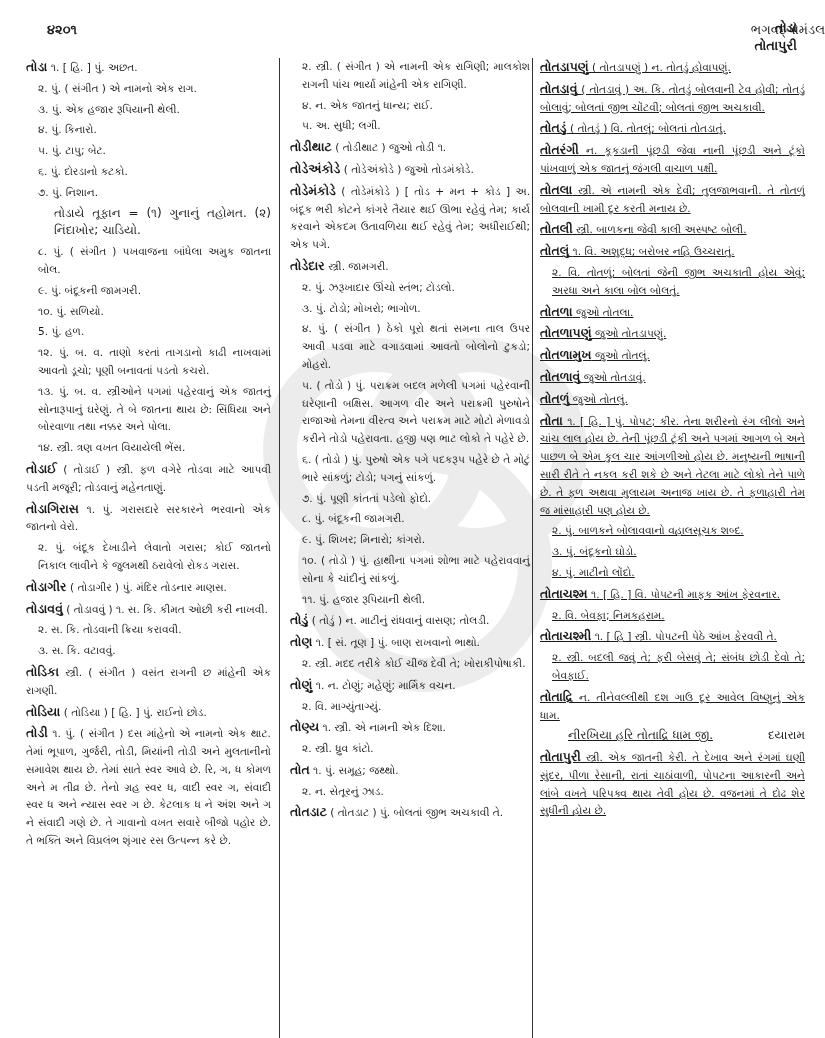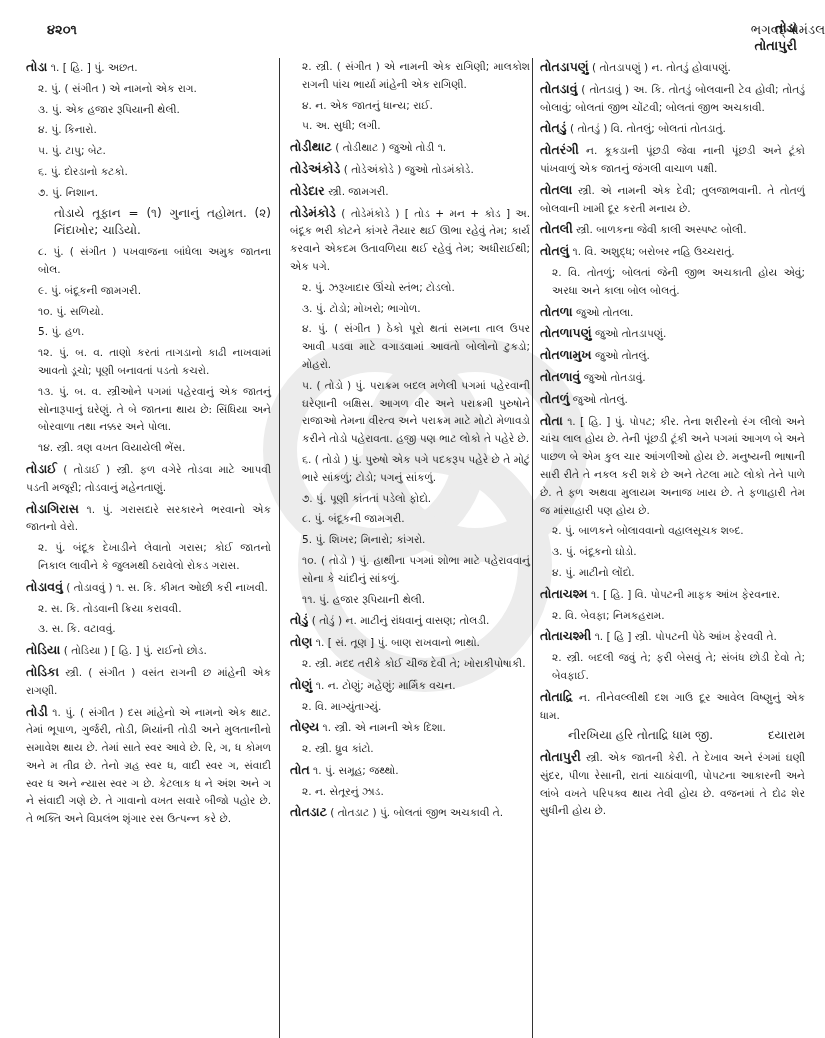--- a/index.html
+++ b/index.html
@@ -16,21 +16,21 @@
   }
   .page-no { position: absolute; left: 18px; top: 22px; font-size: 13px; font-weight: bold; margin-left: 29px; }
   .book-title { position: absolute; left: 0; width: 825px; top: 22px; text-align: right; font-size: 13px; }
   .guide { position: absolute; right: 28px; text-align: right; font-size: 13px; font-weight: bold; }
   .guide.first { top: 20px; }
   .guide.last { top: 38px; }
   .columns { position: absolute; left: 0; top: 58px; width: 825px; height: 975px; z-index: 1; }
   .col { position: absolute; top: 0; height: 975px; font-size: 10.6px; line-height: 17.8px; }
   .col.c1 { left: 26px; width: 245px; }
   .col.c2 { left: 290px; width: 240px; }
-  .col.c3 { left: 540px; width: 265px; }
+  .col.c3 { left: 540px; width: 265px; text-decoration: underline; }
   .rule { position: absolute; top: 0; width: 1px; height: 980px; background: #333; }
   .rule.r1 { left: 279px; }
   .rule.r2 { left: 532px; }
   .entry { margin: 0 0 3px 0; text-align: justify; }
   .entry .hw { font-weight: bold; font-size: 12.5px; }
   .sense { display: block; padding-left: 12px; text-indent: 0; }
   .quote { display: block; padding-left: 28px; font-size: 12px; }
   .quote .author { float: right; }
 </style>
 </head>
@@ -66,43 +66,44 @@
       <div class="entry sense">૮. પું. ( સંગીત ) પખવાજના બાંધેલા અમુક જાતના બોલ.</div>
       <div class="entry sense">૯. પું. બંદૂકની જામગરી.</div>
       <div class="entry sense">૧૦. પું. સળિયો.</div>
       <div class="entry sense">5. પું. હળ.</div>
       <div class="entry sense">૧૨. પું. બ. વ. તાણો કરતાં તાગડાનો કાઢી નાખવામાં આવતો ડૂચો; પૂણી બનાવતાં પડતો કચરો.</div>
       <div class="entry sense">૧૩. પું. બ. વ. સ્ત્રીઓને પગમાં પહેરવાનું એક જાતનું સોનારૂપાનું ઘરેણું. તે બે જાતના થાય છે: સિંધિયા અને બોરવાળા તથા નક્કર અને પોલા.</div>
       <div class="entry sense">૧૪. સ્ત્રી. ત્રણ વખત વિયાયેલી ભેંસ.</div>
       <div class="entry"><span class="hw">તોડાઈ</span> <span>( તોડાઈ ) સ્ત્રી. ફળ વગેરે તોડવા માટે આપવી પડતી મજૂરી; તોડવાનું મહેનતાણું.</span></div>
       <div class="entry"><span class="hw">તોડાગિરાસ</span> <span>૧. પું. ગરાસદારે સરકારને ભરવાનો એક જાતનો વેરો.</span></div>
       <div class="entry sense">૨. પું. બંદૂક દેખાડીને લેવાતો ગરાસ; કોઈ જાતનો નિકાલ લાવીને કે જુલમથી ઠરાવેલો રોકડ ગરાસ.</div>
+      <div class="entry"><span class="hw">તોડાગીર</span> <span>( તોડાગીર ) પું. મંદિર તોડનાર માણસ.</span></div>
       <div class="entry"><span class="hw">તોડાવવું</span> <span>( તોડાવવું ) ૧. સ. કિ. કીમત ઓછી કરી નાખવી.</span></div>
       <div class="entry sense">૨. સ. કિ. તોડવાની ક્રિયા કરાવવી.</div>
       <div class="entry sense">૩. સ. કિ. વટાવવું.</div>
+      <div class="entry"><span class="hw">તોડિકા</span> <span>સ્ત્રી. ( સંગીત ) વસંત રાગની છ માંહેની એક રાગણી.</span></div>
       <div class="entry"><span class="hw">તોડિયા</span> <span>( તોડિયા ) [ હિ. ] પું. રાઈનો છોડ.</span></div>
-      <div class="entry"><span class="hw">તોડિકા</span> <span>સ્ત્રી. ( સંગીત ) વસંત રાગની છ માંહેની એક રાગણી.</span></div>
       <div class="entry"><span class="hw">તોડી</span> <span>૧. પું. ( સંગીત ) દસ માંહેનો એ નામનો એક થાટ. તેમાં ભૂપાળ, ગુર્જરી, તોડી, મિયાંની તોડી અને મુલતાનીનો સમાવેશ થાય છે. તેમાં સાતે સ્વર આવે છે. રિ, ગ, ધ કોમળ અને મ તીવ્ર છે. તેનો ગ્રહ સ્વર ધ, વાદી સ્વર ગ, સંવાદી સ્વર ધ અને ન્યાસ સ્વર ગ છે. કેટલાક ધ ને અંશ અને ગ ને સંવાદી ગણે છે. તે ગાવાનો વખત સવારે બીજો પહોર છે. તે ભક્તિ અને વિપ્રલંભ શૃંગાર રસ ઉત્પન્ન કરે છે.</span></div>
     </div>
   <div class="col c2">
       <div class="entry sense">૨. સ્ત્રી. ( સંગીત ) એ નામની એક રાગિણી; માલકોશ રાગની પાંચ ભાર્યા માંહેની એક રાગિણી.</div>
       <div class="entry sense">૪. ન. એક જાતનું ધાન્ય; રાઈ.</div>
       <div class="entry sense">૫. અ. સુધી; લગી.</div>
       <div class="entry"><span class="hw">તોડીથાટ</span> <span>( તોડીથાટ ) જુઓ તોડી ૧.</span></div>
       <div class="entry"><span class="hw">તોડેઅંકોડે</span> <span>( તોડેઅંકોડે ) જુઓ તોડમંકોડે.</span></div>
+      <div class="entry"><span class="hw">તોડેમંકોડે</span> <span>( તોડેમંકોડે ) [ તોડ + મન + કોડ ] અ. બંદૂક ભરી કોટને કાંગરે તૈયાર થઈ ઊભા રહેવું તેમ; કાર્ય કરવાને એકદમ ઉતાવળિયા થઈ રહેવું તેમ; અધીરાઈથી; એક પગે.</span></div>
       <div class="entry"><span class="hw">તોડેદાર</span> <span>સ્ત્રી. જામગરી.</span></div>
-      <div class="entry"><span class="hw">તોડેમંકોડે</span> <span>( તોડેમંકોડે ) [ તોડ + મન + કોડ ] અ. બંદૂક ભરી કોટને કાંગરે તૈયાર થઈ ઊભા રહેવું તેમ; કાર્ય કરવાને એકદમ ઉતાવળિયા થઈ રહેવું તેમ; અધીરાઈથી; એક પગે.</span></div>
       <div class="entry sense">૨. પું. ઝરૂખાદાર ઊંચો સ્તંભ; ટોડલો.</div>
       <div class="entry sense">૩. પું. ટોડો; મોખરો; ભાગોળ.</div>
       <div class="entry sense">૪. પું. ( સંગીત ) ઠેકો પૂરો થતાં સમના તાલ ઉપર આવી પડવા માટે વગાડવામાં આવતો બોલોનો ટુકડો; મોહરો.</div>
       <div class="entry sense">૫. ( તોડો ) પું. પરાક્રમ બદલ મળેલી પગમાં પહેરવાની ઘરેણાની બક્ષિસ. આગળ વીર અને પરાક્રમી પુરુષોને રાજાઓ તેમના વીરત્વ અને પરાક્રમ માટે મોટો મેળાવડો કરીને તોડો પહેરાવતા. હજી પણ ભાટ લોકો તે પહેરે છે.</div>
       <div class="entry sense">૬. ( તોડો ) પું. પુરુષો એક પગે પદકરૂપ પહેરે છે તે મોટું ભારે સાંકળું; ટોડો; પગનું સાંકળું.</div>
       <div class="entry sense">૭. પું. પૂણી કાંતતાં પડેલો ફોદો.</div>
       <div class="entry sense">૮. પું. બંદૂકની જામગરી.</div>
-      <div class="entry sense">5. પું. શિખર; મિનારો; કાંગરો.</div>
+      <div class="entry sense">૯. પું. શિખર; મિનારો; કાંગરો.</div>
       <div class="entry sense">૧૦. ( તોડો ) પું. હાથીના પગમાં શોભા માટે પહેરાવવાનું સોના કે ચાંદીનું સાંકળું.</div>
       <div class="entry sense">૧૧. પું. હજાર રૂપિયાની થેલી.</div>
       <div class="entry"><span class="hw">તોડું</span> <span>( તોડું ) ન. માટીનું રાંધવાનું વાસણ; તોલડી.</span></div>
       <div class="entry"><span class="hw">તોણ</span> <span>૧. [ સં. તૂણ ] પું. બાણ રાખવાનો ભાથો.</span></div>
       <div class="entry sense">૨. સ્ત્રી. મદદ તરીકે કોઈ ચીજ દેવી તે; ખોરાકીપોષાકી.</div>
       <div class="entry"><span class="hw">તોણું</span> <span>૧. ન. ટોણું; મહેણું; માર્મિક વચન.</span></div>
       <div class="entry sense">૨. વિ. માગ્યુંતાગ્યું.</div>
       <div class="entry"><span class="hw">તોણ્ય</span> <span>૧. સ્ત્રી. એ નામની એક દિશા.</span></div>
       <div class="entry sense">૨. સ્ત્રી. ધ્રુવ કાંટો.</div>
       <div class="entry"><span class="hw">તોત</span> <span>૧. પું. સમૂહ; જથ્થો.</span></div>

